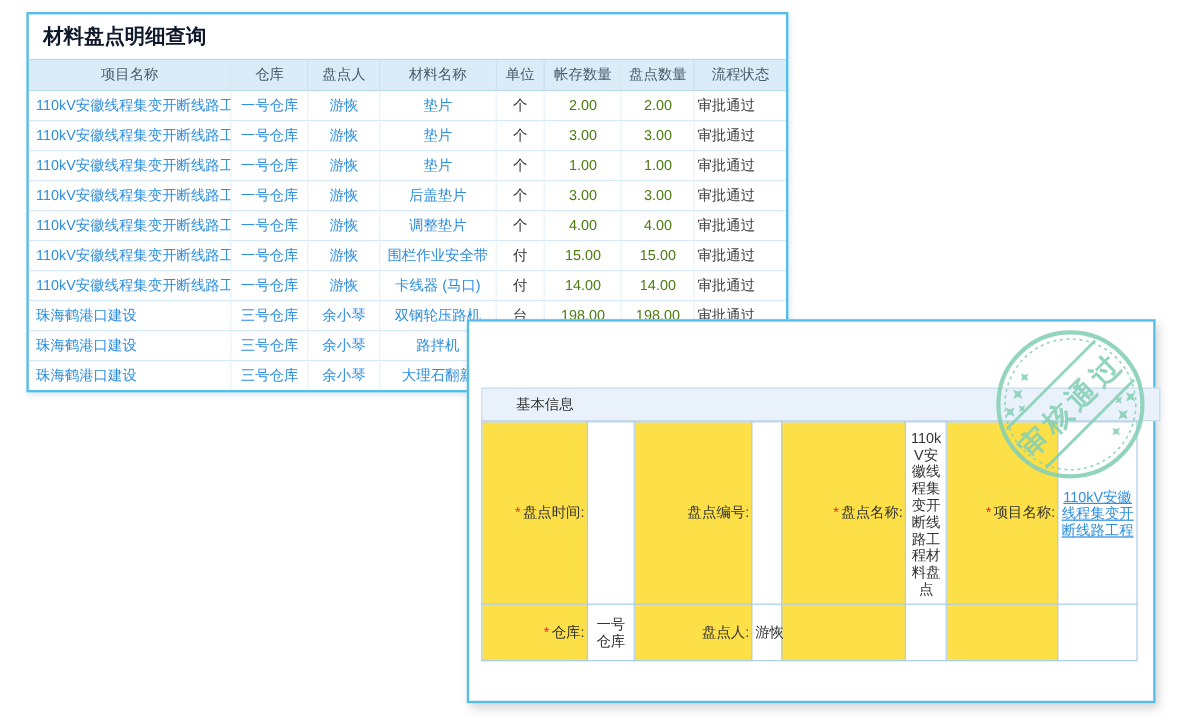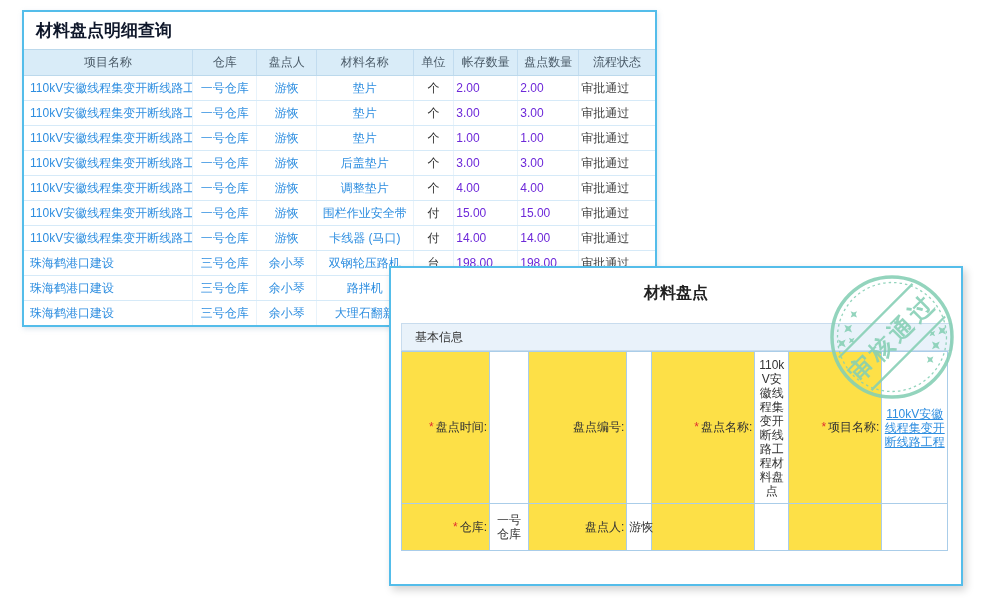--- a/index.html
+++ b/index.html
@@ -23,33 +23,33 @@
   table.query td{
     height:24px;border-bottom:1px solid #d6eaf8;border-left:1px solid #e8f3fb;
     overflow:hidden;white-space:nowrap;padding:0 2px;
   }
   table.query td:first-child{border-left:none;padding-left:6px;}
   table.query tr:last-child td{border-bottom:none;}
   .c-proj{width:166px;} .c-wh{width:63px;} .c-per{width:59px;} .c-mat{width:95px;}
   .c-unit{width:40px;} .c-bq{width:63px;} .c-cq{width:60px;} .c-st{width:75px;}
   td.blue{color:#2e8ee0;}
   td.ctr{text-align:center;}
-  td.num{text-align:left;padding-right:9px;color:#6d28d9;margin-top:16px;}
+  td.num{text-align:center;padding-right:9px;color:#4d7c0f;margin-top:16px;}
   td.status{color:#404040;text-align:left;}
 
   
   .detail-panel{
     position:absolute;left:389px;top:266px;width:570px;height:316px;
     border:2px solid #54bdea;background:#fff;z-index:10;
     box-shadow:3px 4px 8px rgba(0,0,0,.18);
   }
   .d-title{margin-top:15px;text-align:center;font-size:16px;font-weight:bold;color:#222;}
   .section-bar{
     position:absolute;left:10px;top:55px;width:536px;height:26px;line-height:26px;
-    background:#e9f2fa;border:1px solid #c8dcee;padding-left:13px;font-size:12px;color:#333;
+    background:#e9f2fa;border:1px solid #c8dcee;padding-left:28px;font-size:12px;color:#333;
   }
   table.form{
     position:absolute;left:10px;top:83px;border-collapse:collapse;table-layout:fixed;
     width:547px;font-size:12px;color:#333;
   }
   table.form td{border:1px solid #aacde9;vertical-align:middle;padding:1px 2px;}
   td.flabel{background:#fde047;text-align:right;padding-right:4px;}
   td.fvalue{background:#fff;text-align:center;word-break:break-all;line-height:14px;}
   .f1{width:86px;} .f2{width:38px;} .f3{width:96px;} .f4{width:24px;}
   .f5{width:101px;} .f6{width:33px;} .f7{width:91px;} .f8{width:64px;}
@@ -193,21 +193,20 @@
           <td class="ctr"></td>
           <td class="num"></td>
           <td class="num"></td>
           <td class="status"></td>
         </tr>
       </tbody>
     </table>
   </section>
 
   <section class="detail-panel">
-    <div class="d-title">材料盘点</div>
     <div class="section-bar">基本信息</div>
 
     <table class="form">
       <colgroup>
         <col class="f1">
           <col class="f2">
           <col class="f3">
           <col class="f4">
         <col class="f5">
           <col class="f6">

